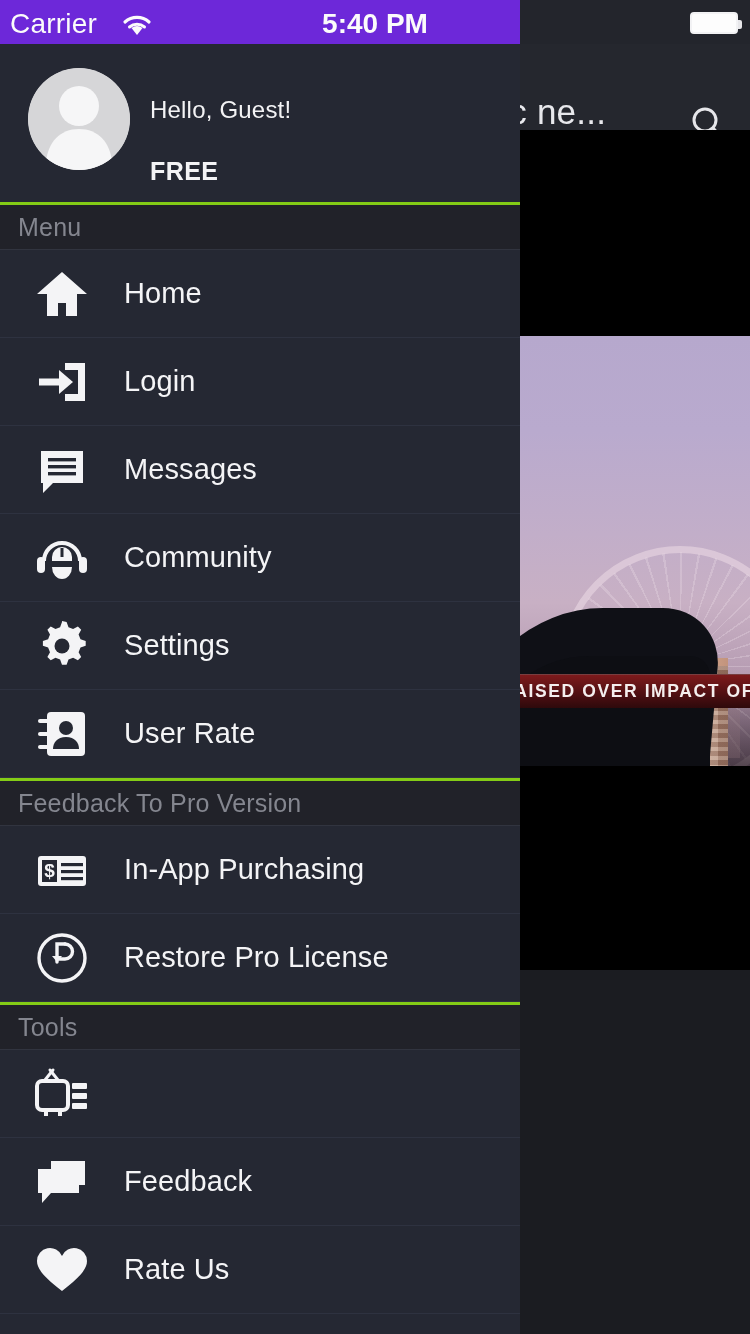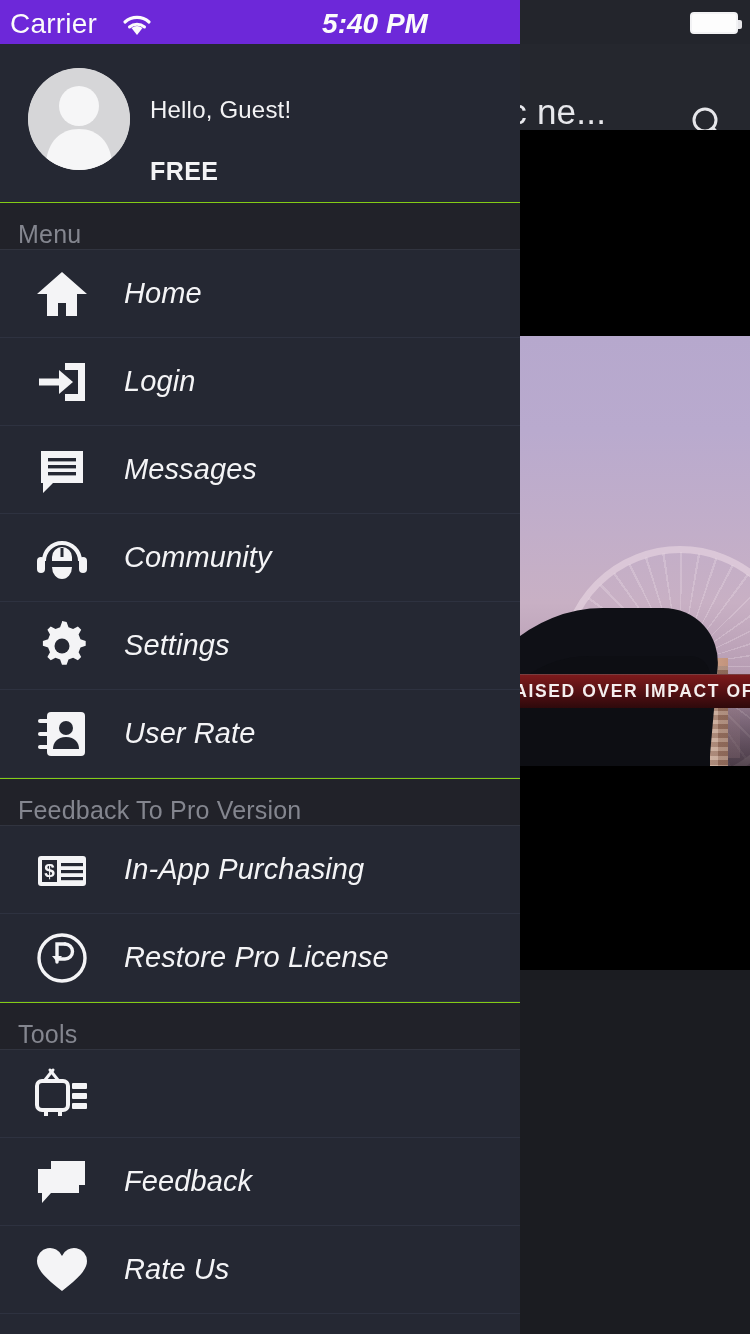--- a/index.html
+++ b/index.html
@@ -125,21 +125,21 @@
     background:#6d28d9;
     color:#fafafa;
   }
   .sb-carrier{
     position:absolute; left:10px; top:8px;
     font-size:28px; color:#fbfbfb; letter-spacing:.2px;
   }
   .sb-wifi{ position:absolute; left:120px; top:13px; width:34px; height:24px; }
   .sb-time{
     position:absolute; left:0; top:8px; width:750px; text-align:center;
-    font-size:28px; font-weight:bold; color:#fbfbfb;font-style:italic;
+    font-size:28px; font-weight:bold; color:#fbfbfb;
   }
 
   .dr-header{
     position:absolute; left:0; top:44px; width:520px; height:158px;
     background:#252833;
   }
   .avatar{
     position:absolute; left:28px; top:24px; width:102px; height:102px;
     border-radius:50%; background:#d6d6d8; overflow:hidden;
   }
@@ -148,40 +148,40 @@
     position:absolute; left:150px; top:52px;
     font-size:24px; color:#f3f3f5; letter-spacing:.2px;
   }
   .plan{
     position:absolute; left:150px; top:92px;
     font-size:25px; font-weight:bold; color:#f3f3f5; letter-spacing:.4px;margin-top:21px;
   }
 
   .section-head{
     height:48px; background:#212229;
-    border-top:1px solid #84cc16; border-bottom:1px solid #31343f;
-    display:flex; align-items:flex-end;
+    border-top:3px solid #84cc16; border-bottom:1px solid #31343f;
+    display:flex; align-items:center;
   }
   .section-head span{
     padding-left:18px; font-size:25px; color:#84868f; letter-spacing:.2px;
   }
 
   .row{
     height:88px; background:#252833;
     border-bottom:1px solid #2e3240;
     display:flex; align-items:center;
     position:relative;
   }
   .row-icon{
     width:124px; flex:0 0 124px;
     display:flex; align-items:center; justify-content:center;
   }
   .row-icon svg{ display:block; }
   .row-label{
-    font-size:29px; color:#f4f4f6; letter-spacing:.1px;font-style:italic;
+    font-size:29px; color:#f4f4f6; letter-spacing:.1px;
   }
 
   #menu-scroll{ position:absolute; left:0; top:202px; width:520px; height:1132px; }
 </style>
 </head>
 <body>
 
 <div id="screen">
 
   <div id="player">

